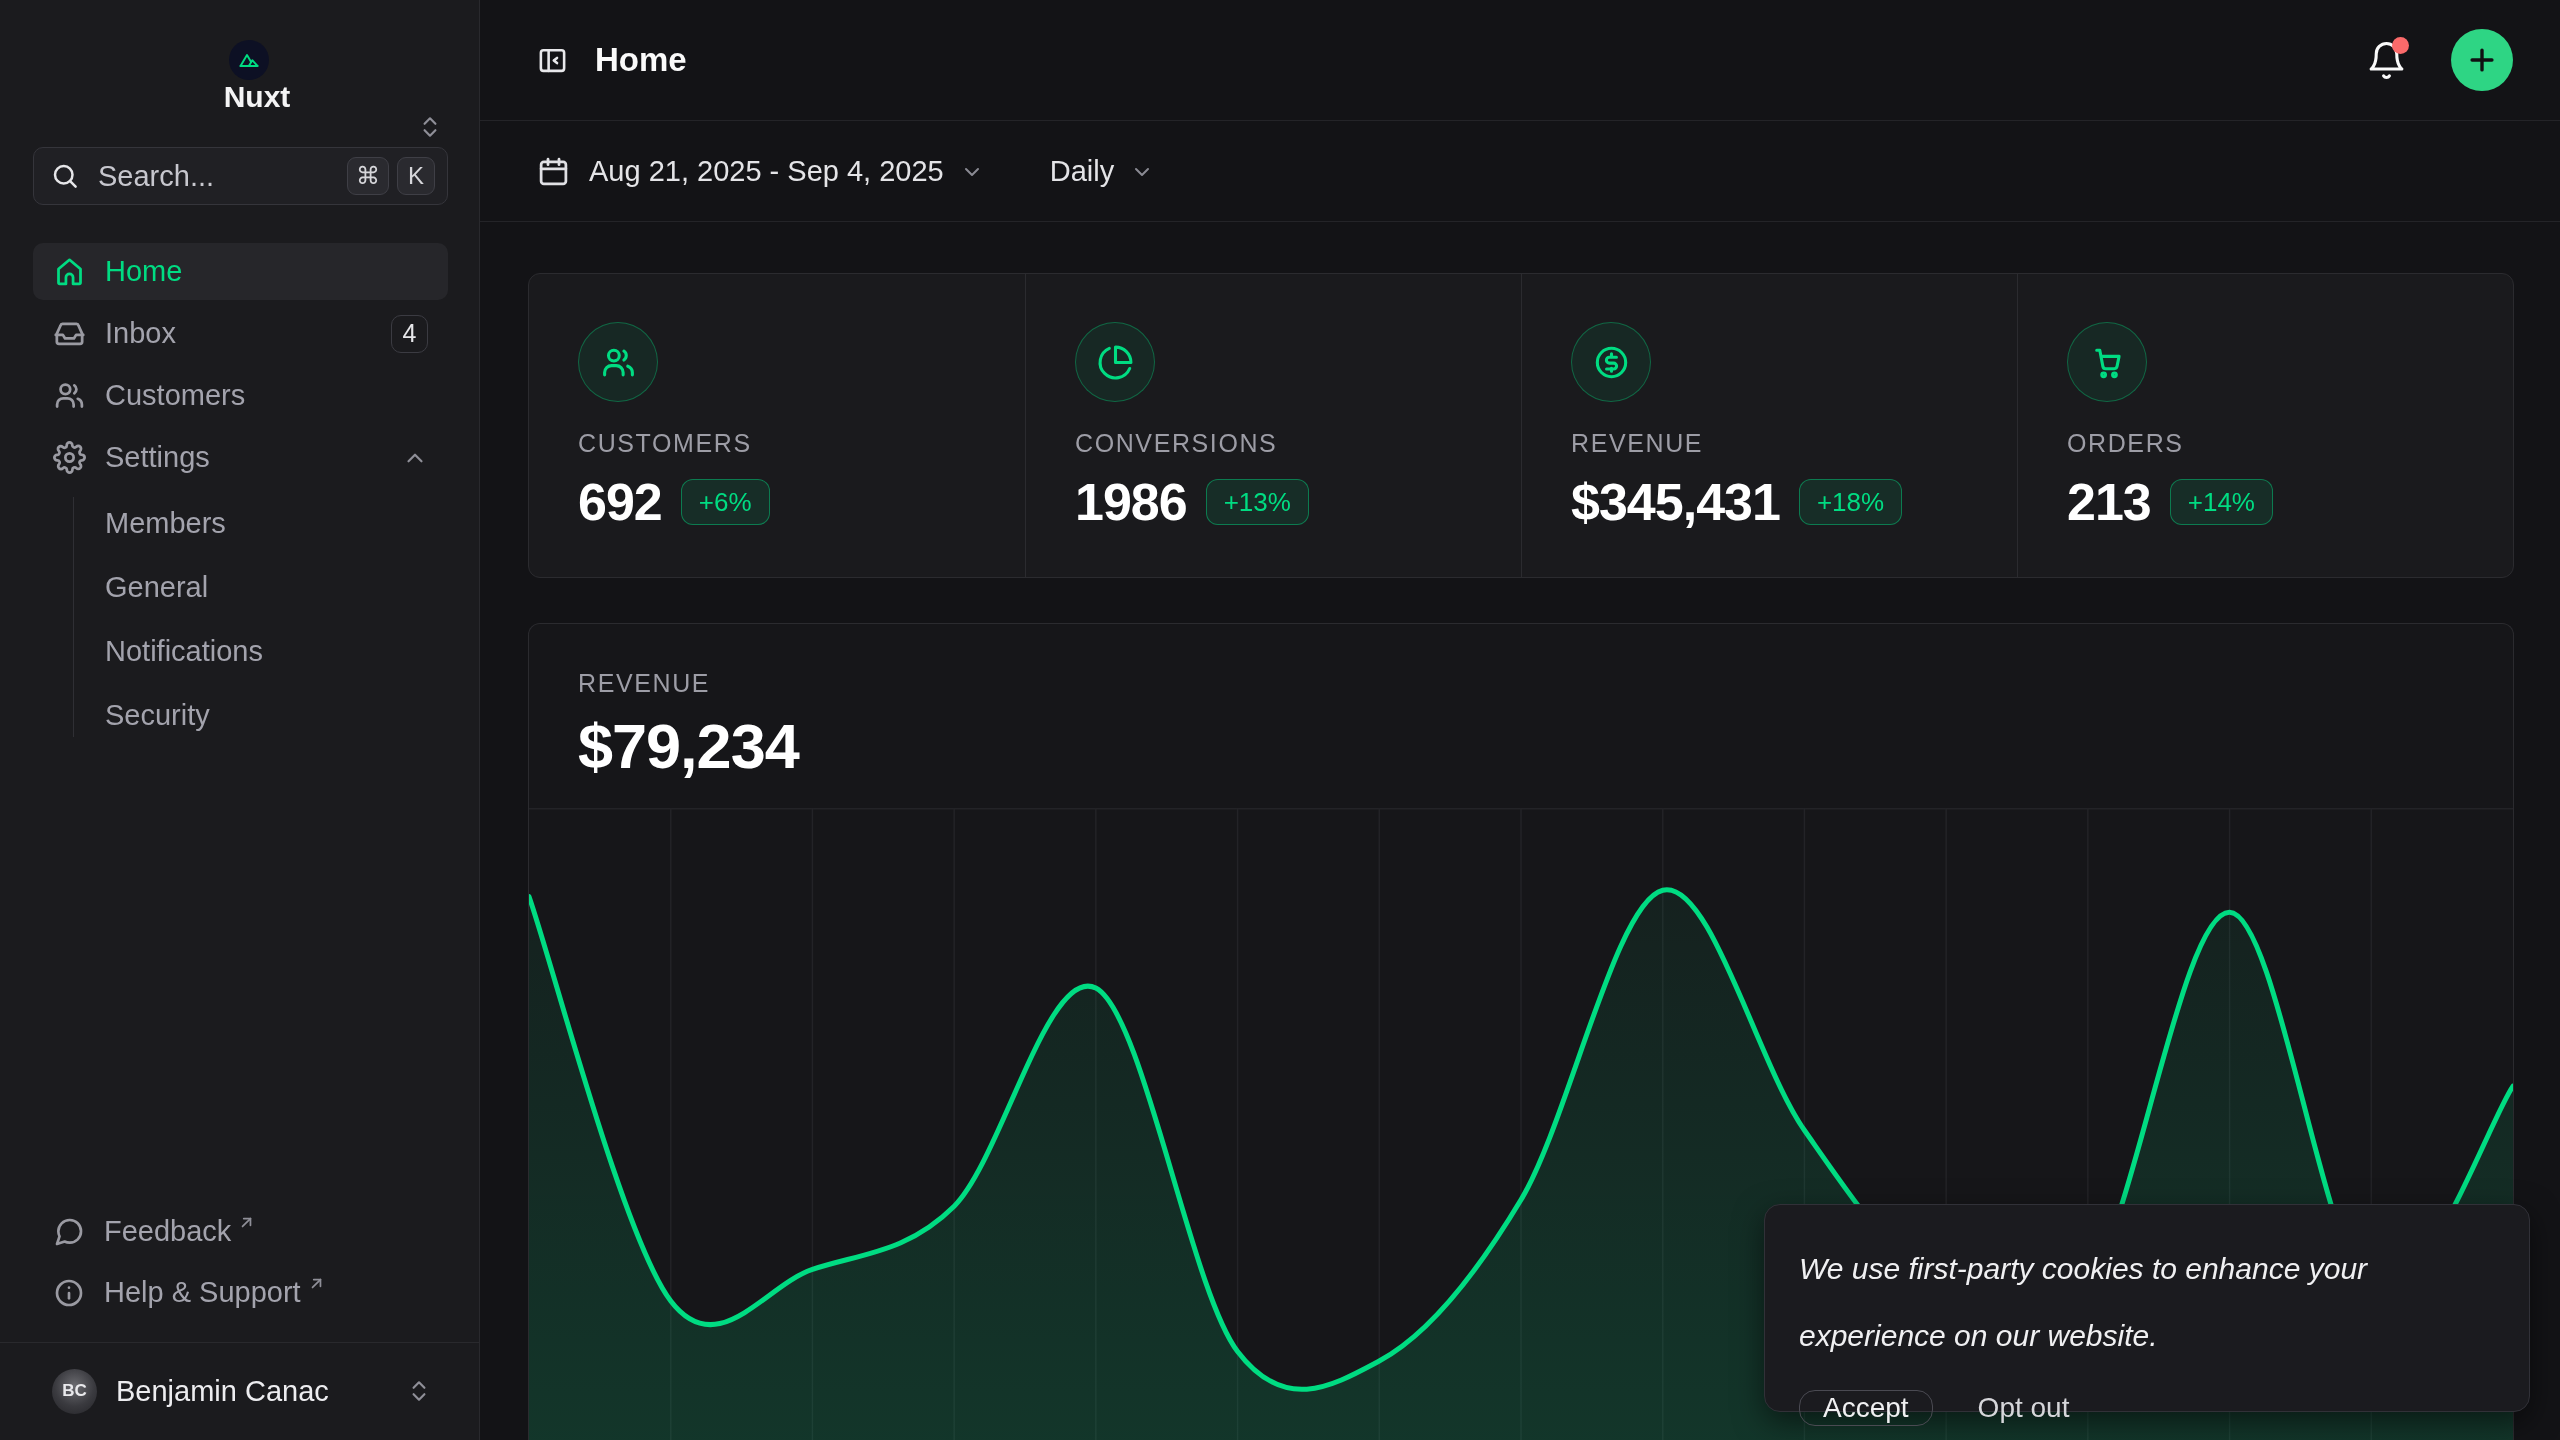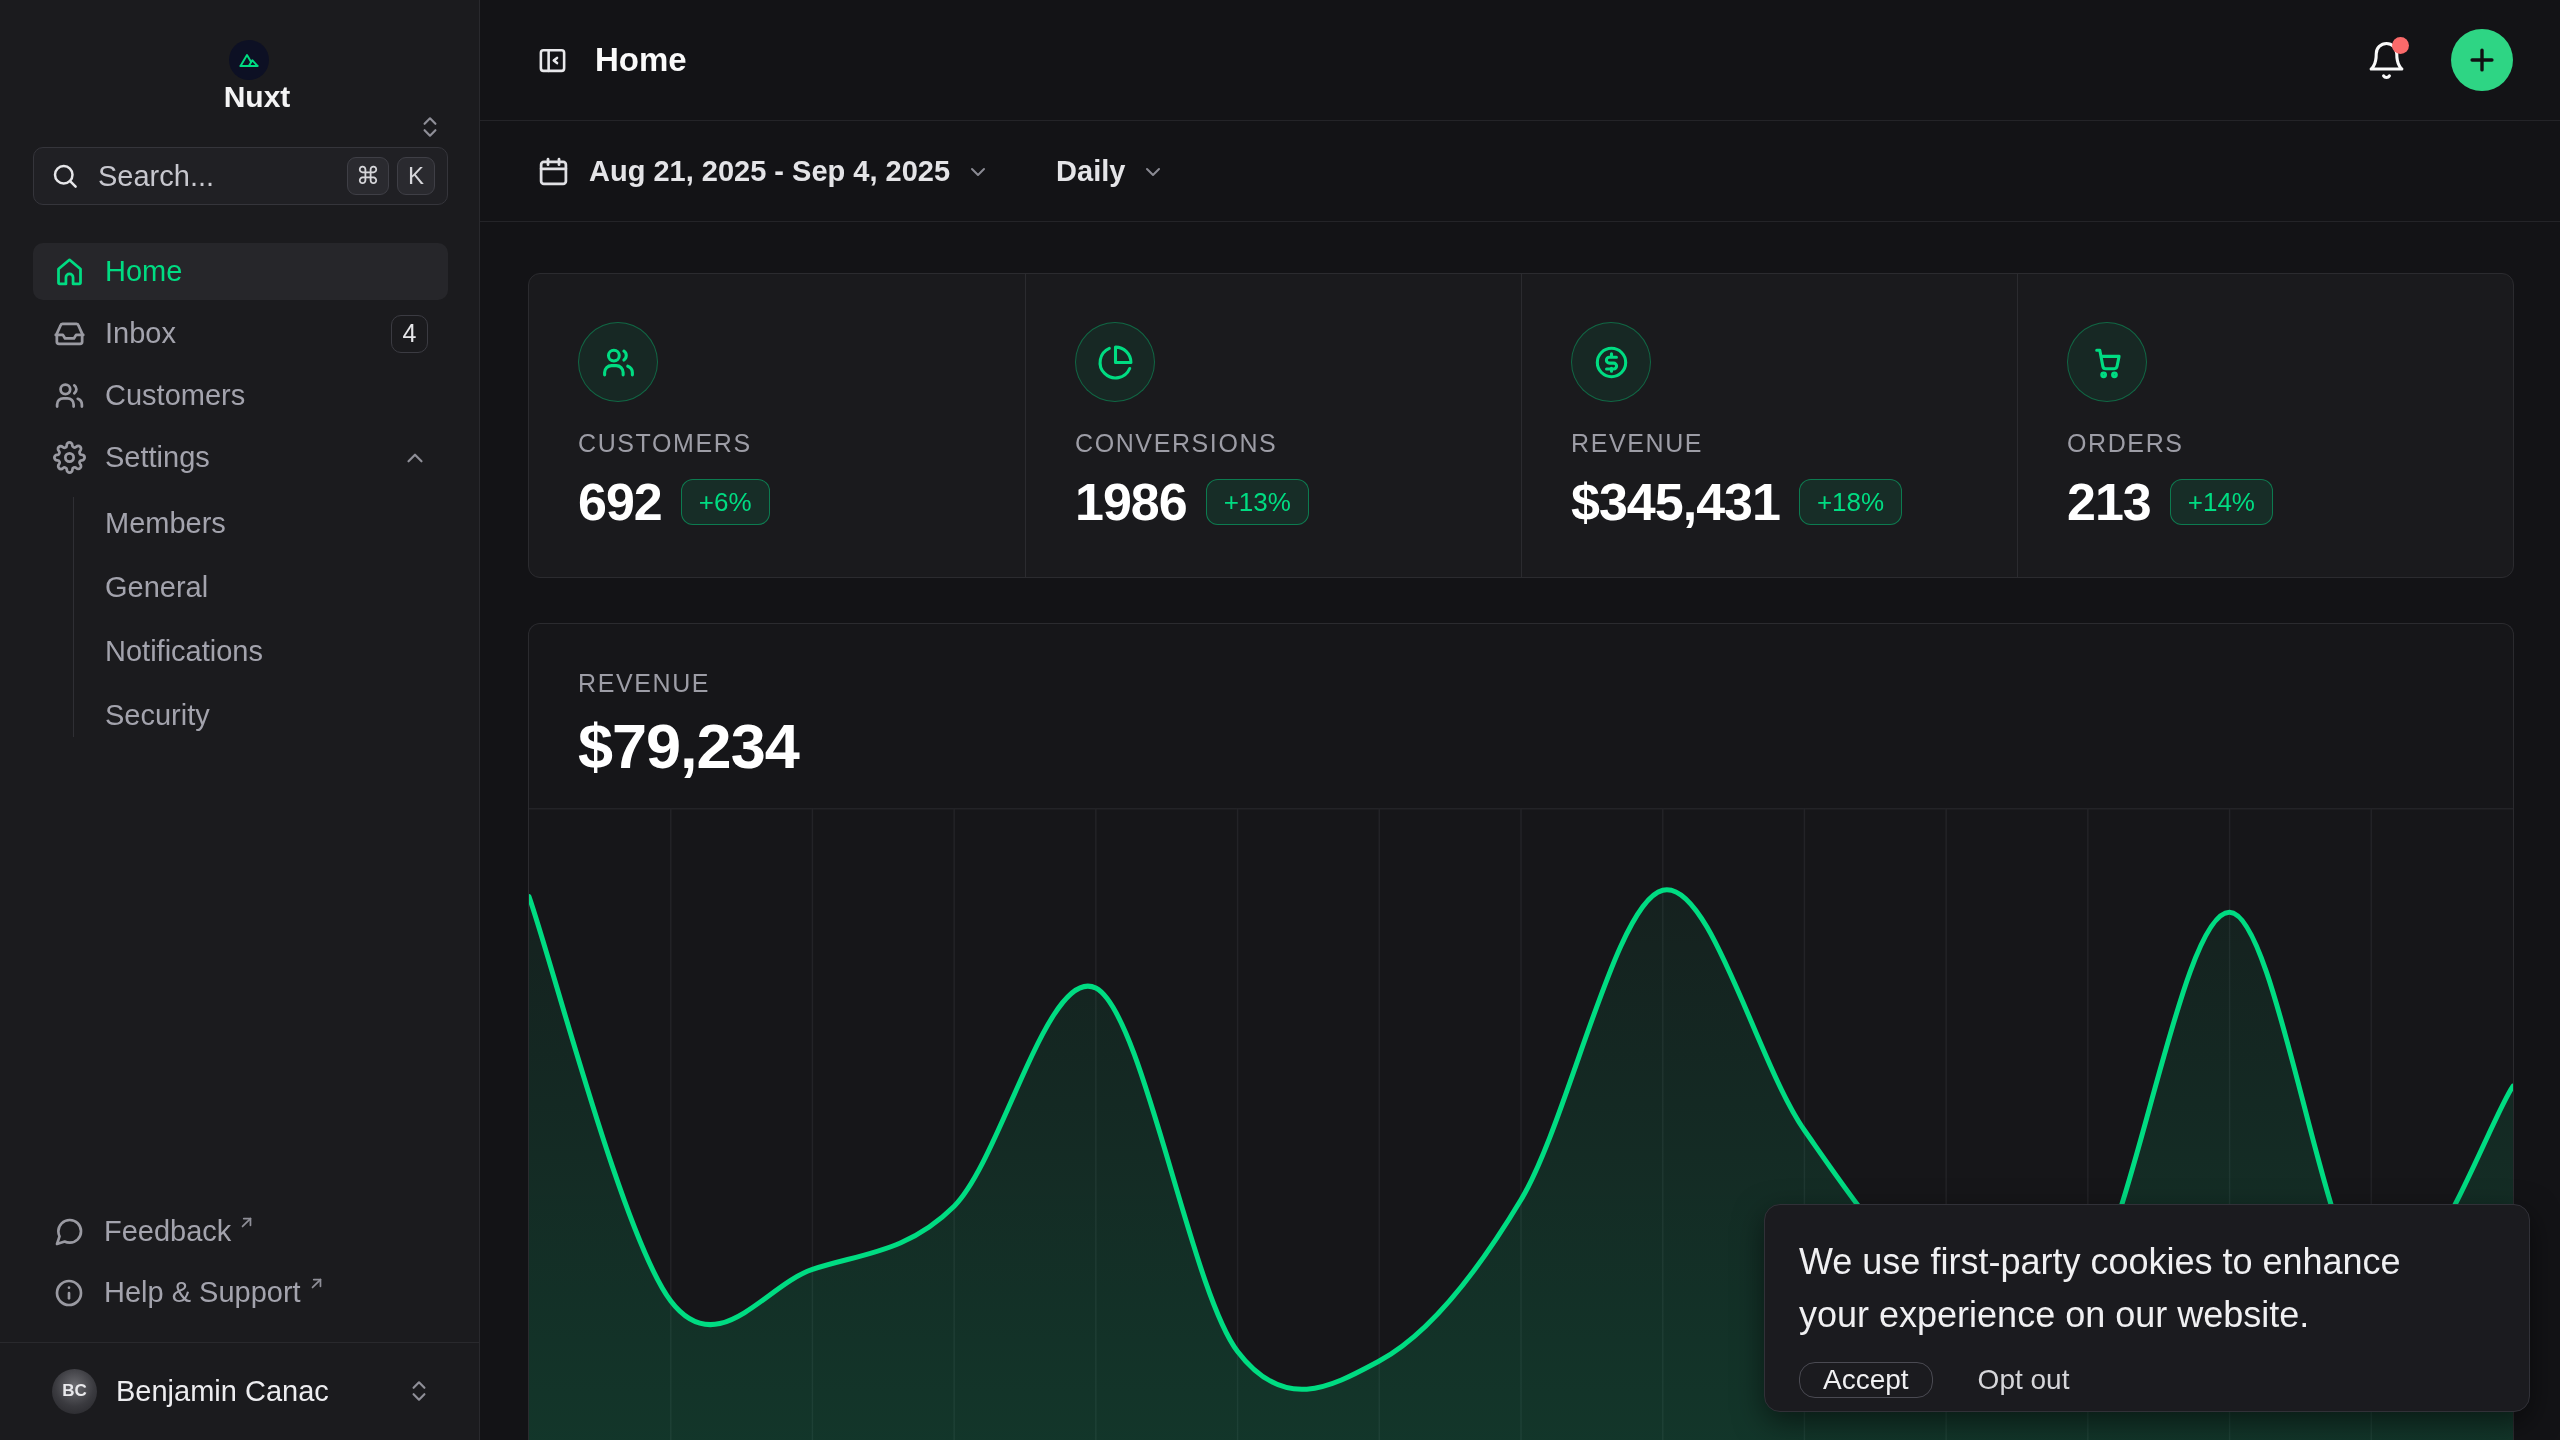--- a/index.html
+++ b/index.html
@@ -67,21 +67,21 @@
   .header-right { margin-left:auto; display:flex; align-items:center; }
   .bell-wrap { position:relative; display:flex; cursor:pointer; color:#fafafa; }
   .bell-dot { position:absolute; right:-2px; top:-3px; width:17px; height:17px; border-radius:50%; }
   .add-btn { margin-left:44px; width:62px; height:62px; border-radius:50%; border:none;
     display:flex; align-items:center; justify-content:center; cursor:pointer; }
 
   .toolbar { position:absolute; left:480px; right:0; top:122px; height:100px;
     border-bottom:1px solid #242428; display:flex; align-items:center; padding:0 48px 0 57px; }
   .picker { display:flex; align-items:center; cursor:pointer; }
   .picker .picon { color:#e0e0e4; display:flex; }
-  .picker .ptext { margin-left:19px; font-size:29px; font-weight:700; color:#e4e4e7; }
+  .picker .ptext { margin-left:19px; font-size:29px; font-weight:400; color:#e4e4e7; }
   .picker .caret { margin-left:16px; color:#8a8a93; display:flex; }
   .granularity { margin-left:66px; }
   .granularity .ptext { margin-left:0; }
 
   
   .stats { position:absolute; left:528px; top:273px; width:1986px; height:305px;
     background:#1a1a1d; border:1px solid #2b2b2f; border-radius:12px;
     display:grid; grid-template-columns:repeat(4,1fr); overflow:hidden; }
   .stat-cell { padding:48px 20px 0 49px; border-left:1px solid #2b2b2f; cursor:pointer; }
   .stat-cell:first-child { border-left:none; }
@@ -102,21 +102,21 @@
   .rev-head { padding:45px 0 0 49px; }
   .rev-label { font-size:25px; font-weight:500; letter-spacing:1.6px; color:#9d9da6; }
   .rev-value { margin-top:12px; font-size:63px; font-weight:700; letter-spacing:-1px; color:#ffffff; }
   .chart-area { position:absolute; left:0; right:0; top:184px; bottom:0; }
   .chart-area svg { width:100%; height:100%; }
 
   
   .toast { position:absolute; left:1764px; top:1204px; width:766px; height:208px;
     background:#1b1b1f; border:1px solid #313138; border-radius:16px;
     box-shadow:0 10px 30px rgba(0,0,0,0.5); padding:30px 34px 0 34px; }
-  .toast-msg { width:610px; font-size:36px; line-height:53px; color:#f0f0f2; }
+  .toast-msg { width:610px; font-size:30px; line-height:67px; color:#f0f0f2;font-style:italic; }
   .toast-actions { margin-top:21px; display:flex; align-items:center; }
   .accept-btn { height:36px; padding:0 23px; border-radius:16px; background:transparent;
     border:1px solid #4a4a52; color:#f0f0f2; font-family:inherit; font-size:28px; cursor:pointer; }
   .optout-btn { margin-left:45px; background:none; border:none; color:#d6d6da;
     font-family:inherit; font-size:28px; cursor:pointer; padding:0; }
 </style>
 </head>
 <body>
 
 <aside class="sidebar">

